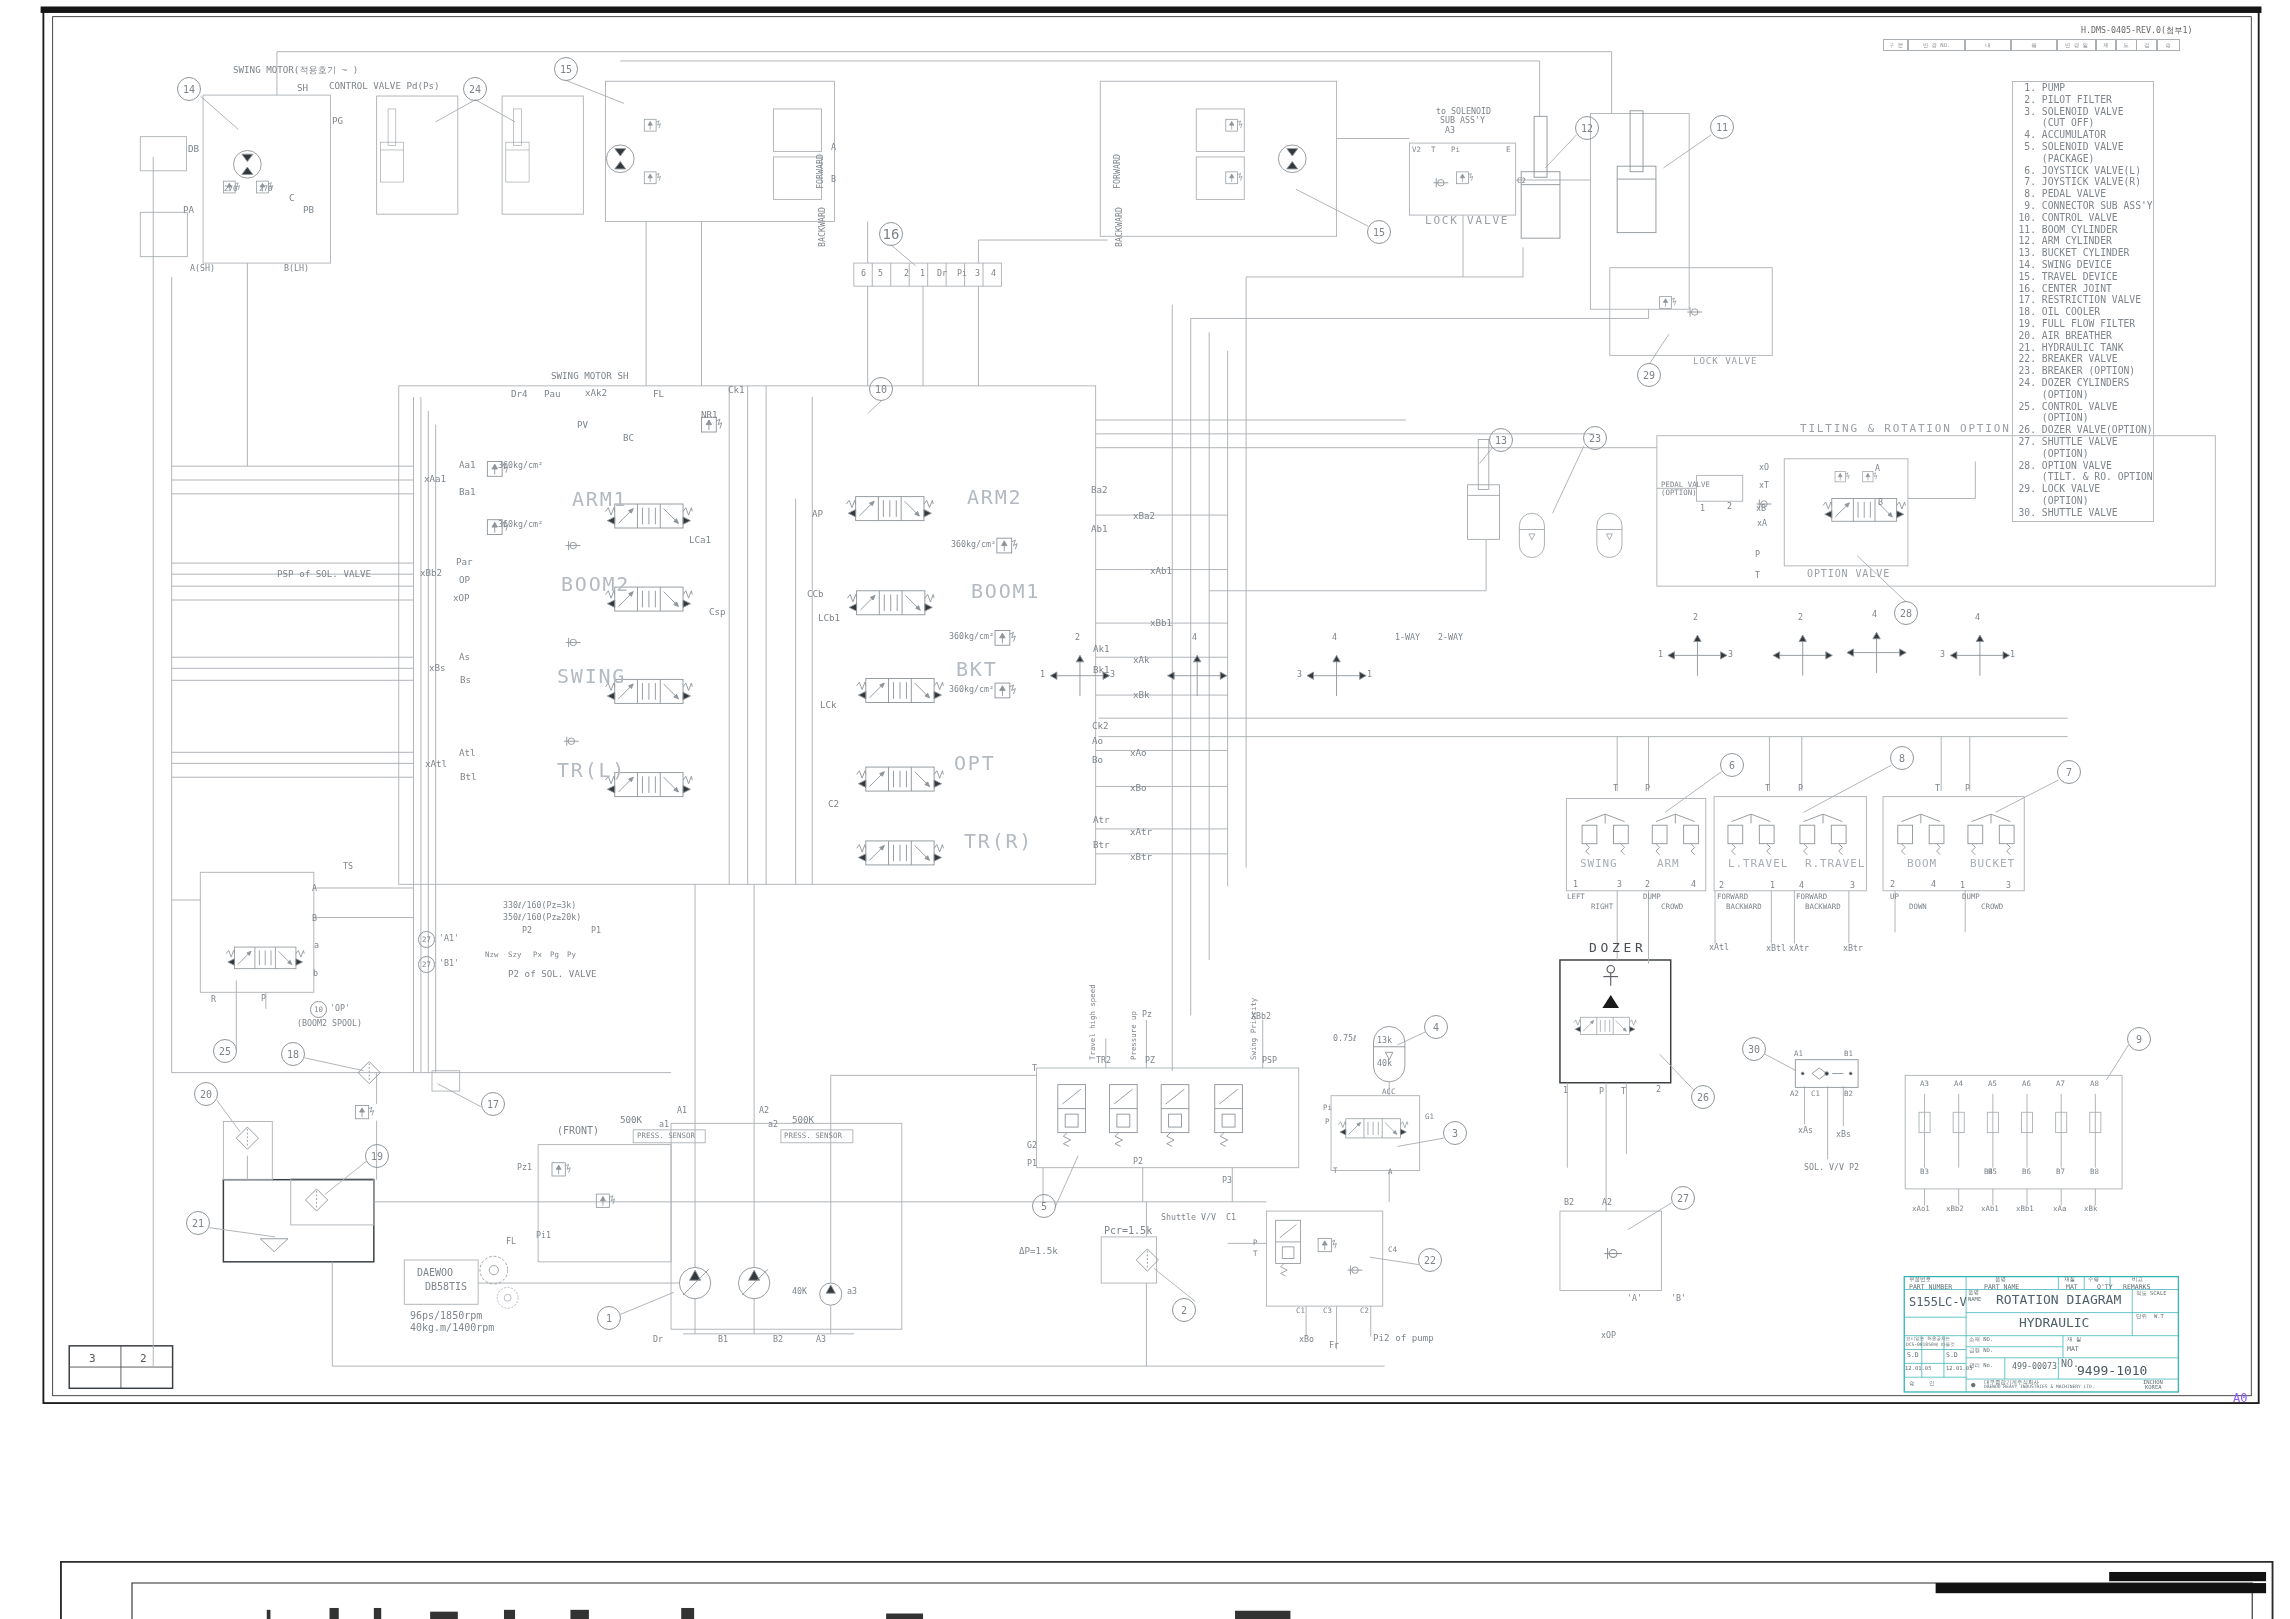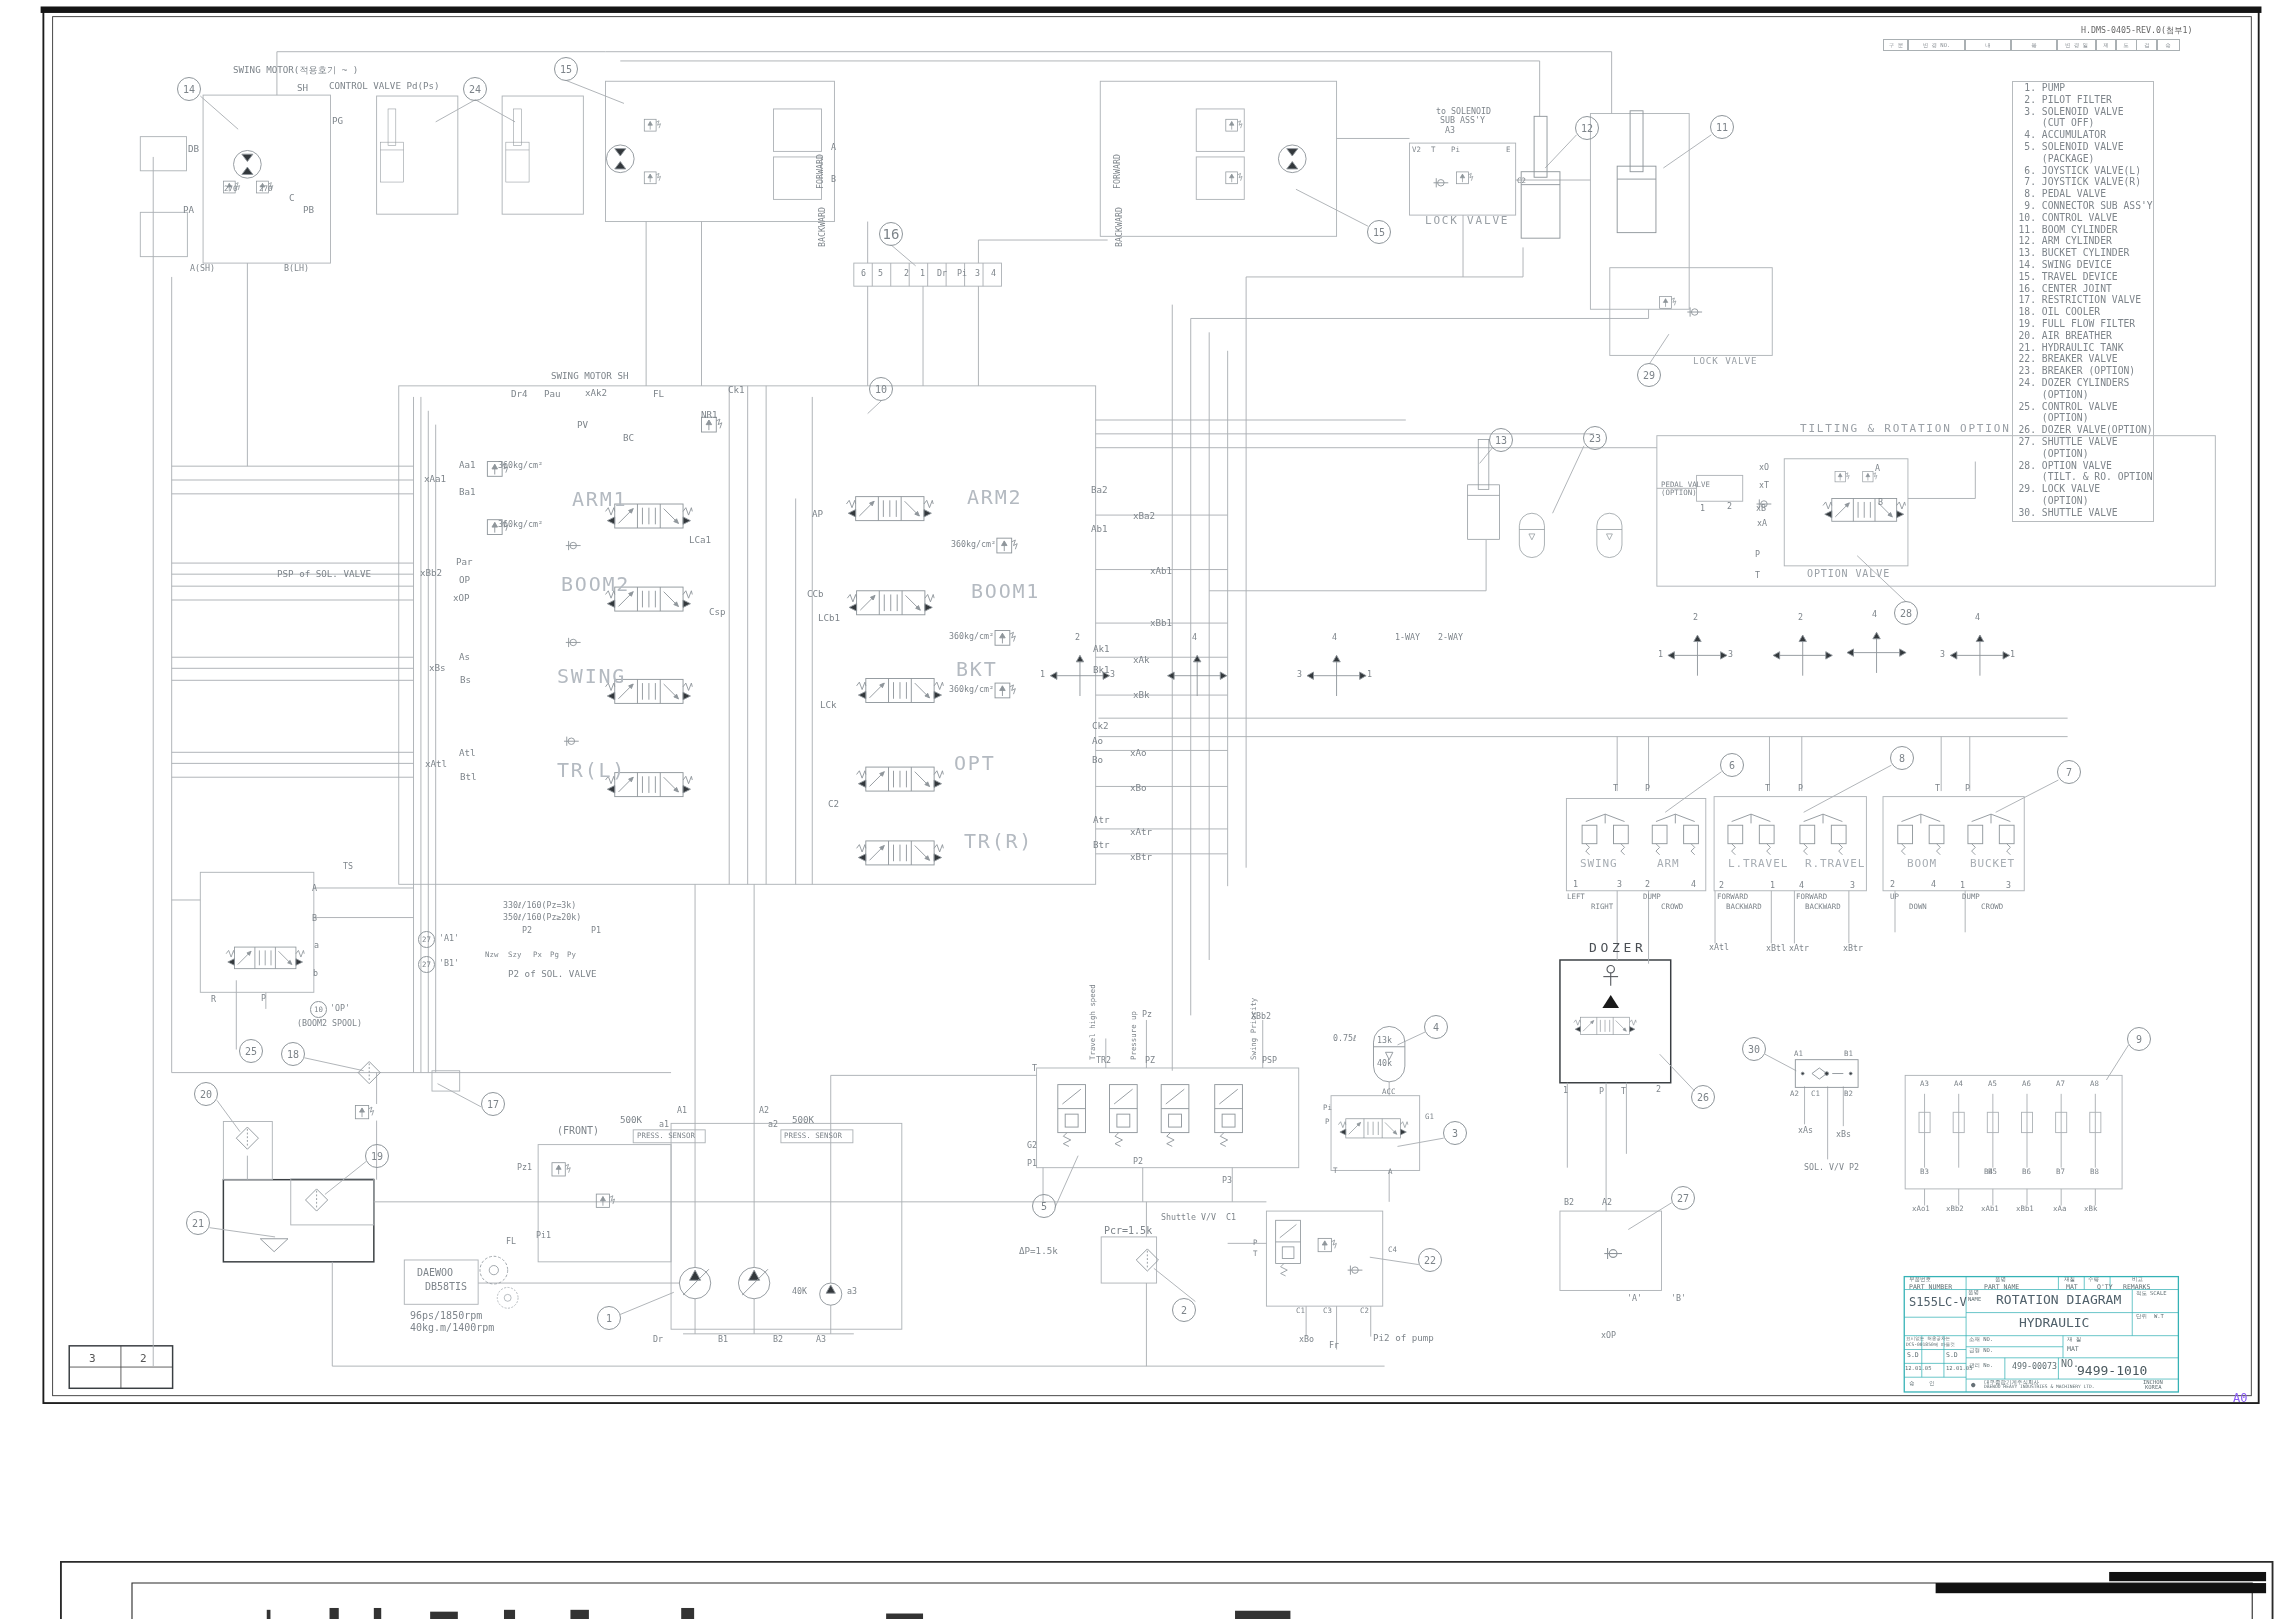--- a/index.html
+++ b/index.html
@@ -814,21 +814,21 @@
       <div class="co" style="left: 1710px; top: 115px; width: 22px; height: 22px; font-size: 10px;">11</div>
       <div class="co" style="left: 1367px; top: 220px; width: 22px; height: 22px; font-size: 10px;">15</div>
       <div class="co" style="left: 1637px; top: 363px; width: 22px; height: 22px; font-size: 10px;">29</div>
       <div class="co" style="left: 869px; top: 377px; width: 22px; height: 22px; font-size: 10px;">10</div>
       <div class="co" style="left: 1489px; top: 428px; width: 22px; height: 22px; font-size: 10px;">13</div>
       <div class="co" style="left: 1583px; top: 426px; width: 22px; height: 22px; font-size: 10px;">23</div>
       <div class="co" style="left: 1894px; top: 601px; width: 22px; height: 22px; font-size: 10px;">28</div>
       <div class="co" style="left: 1720px; top: 753px; width: 22px; height: 22px; font-size: 10px;">6</div>
       <div class="co" style="left: 1890px; top: 746px; width: 22px; height: 22px; font-size: 10px;">8</div>
       <div class="co" style="left: 2057px; top: 760px; width: 22px; height: 22px; font-size: 10px;">7</div>
-      <div class="co" style="left: 239px; top: 1039px; width: 22px; height: 22px; font-size: 10px;">25</div>
+      <div class="co" style="left: 213px; top: 1039px; width: 22px; height: 22px; font-size: 10px;">25</div>
       <div class="co" style="left: 281px; top: 1042px; width: 22px; height: 22px; font-size: 10px;">18</div>
       <div class="co" style="left: 194px; top: 1082px; width: 22px; height: 22px; font-size: 10px;">20</div>
       <div class="co" style="left: 481px; top: 1092px; width: 22px; height: 22px; font-size: 10px;">17</div>
       <div class="co" style="left: 365px; top: 1144px; width: 22px; height: 22px; font-size: 10px;">19</div>
       <div class="co" style="left: 186px; top: 1211px; width: 22px; height: 22px; font-size: 10px;">21</div>
       <div class="co" style="left: 1691px; top: 1085px; width: 22px; height: 22px; font-size: 10px;">26</div>
       <div class="co" style="left: 1742px; top: 1037px; width: 22px; height: 22px; font-size: 10px;">30</div>
       <div class="co" style="left: 2127px; top: 1027px; width: 22px; height: 22px; font-size: 10px;">9</div>
       <div class="co" style="left: 1671px; top: 1186px; width: 22px; height: 22px; font-size: 10px;">27</div>
       <div class="co" style="left: 1424px; top: 1015px; width: 22px; height: 22px; font-size: 10px;">4</div>

